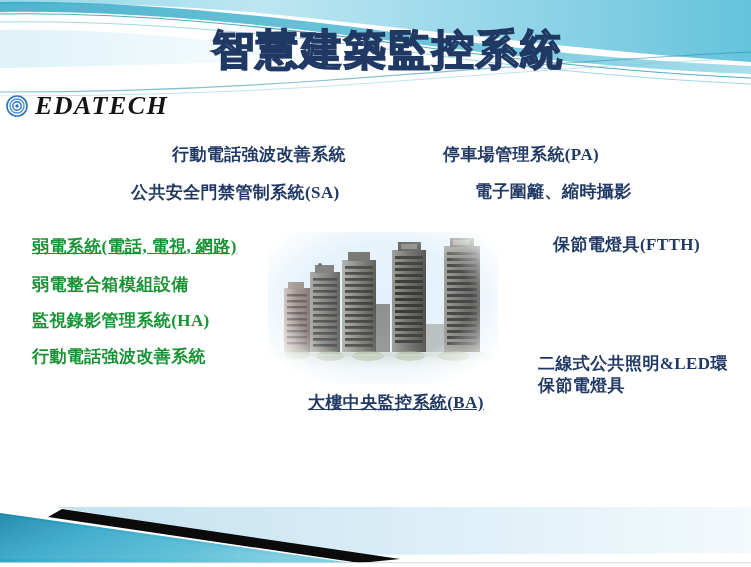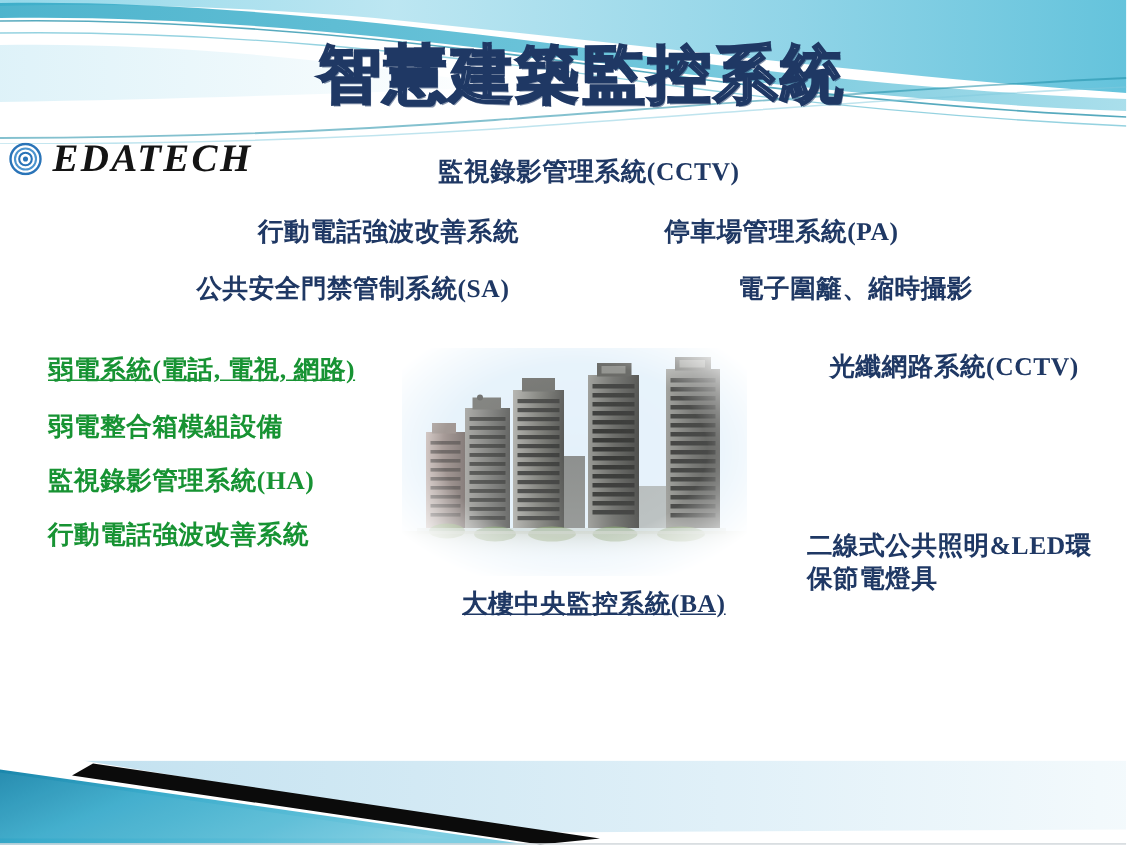--- a/index.html
+++ b/index.html
@@ -86,21 +86,21 @@
     letter-spacing: 0.4px;
   }
   .label.navy  { color: #1f3864; }
   .label.green { color: #179333; }
 
   
   .p-cctv   { left: 292px; top: 104px; }
   .p-signal { left: 172px; top: 144px; }
   .p-pa     { left: 443px; top: 144px; }
   .p-sa     { left: 131px; top: 182px; }
-  .p-fence  { left: 492px; top: 182px; }
+  .p-fence  { left: 475px; top: 182px; font-family: Liberation Mono, monospace; }
 
   .p-weak   { left: 32px;  top: 236px; text-decoration: underline; }
   .p-box    { left: 32px;  top: 274px; }
   .p-ha     { left: 32px;  top: 310px; }
   .p-home   { left: 32px;  top: 346px; }
 
   .p-ftth   { left: 553px; top: 234px; }
   .p-led    { left: 553px; top: 278px; }
   .p-light  { left: 538px; top: 353px; }
 
@@ -338,32 +338,31 @@
           <ellipse cx="100" cy="124" rx="16" ry="5" fill="#7d9a63"></ellipse>
           <ellipse cx="142" cy="124" rx="15" ry="5" fill="#6f9059"></ellipse>
           <ellipse cx="186" cy="124" rx="16" ry="5" fill="#7d9a63"></ellipse>
           <rect x="10" y="120" width="206" height="4" fill="#b5bdb0" opacity="0.55"></rect>
         </g>
         <rect x="0" y="122" width="230" height="24" fill="url(#groundfade)"></rect>
       </g>
     </svg>
   </div>
 
-  <div class="label navy p-cctv">監視錄影管理系統(CCTV)</div>
   <div class="label navy p-signal">行動電話強波改善系統</div>
   <div class="label navy p-pa">停車場管理系統(PA)</div>
   <div class="label navy p-sa">公共安全門禁管制系統(SA)</div>
   <div class="label navy p-fence">電子圍籬、縮時攝影</div>
 
   <div class="label green p-weak">弱電系統(電話, 電視, 網路)</div>
   <div class="label green p-box">弱電整合箱模組設備</div>
   <div class="label green p-ha">監視錄影管理系統(HA)</div>
   <div class="label green p-home">行動電話強波改善系統</div>
 
-  <div class="label navy p-ftth">光纖網路系統(CCTV)</div>
+  <div class="label navy p-ftth">保節電燈具(FTTH)</div>
   <div class="label navy p-light">二線式公共照明&amp;LED環
 保節電燈具</div>
 
   <div class="label navy p-ba">大樓中央監控系統(BA)</div>
 
   <div class="footer-banner">
     <svg width="751" height="60" viewBox="0 0 751 60" xmlns="http://www.w3.org/2000/svg">
       <defs>
         <linearGradient id="fgrad" x1="0" y1="0" x2="1" y2="0.35">
           <stop offset="0%" stop-color="#1a86ab"></stop>

